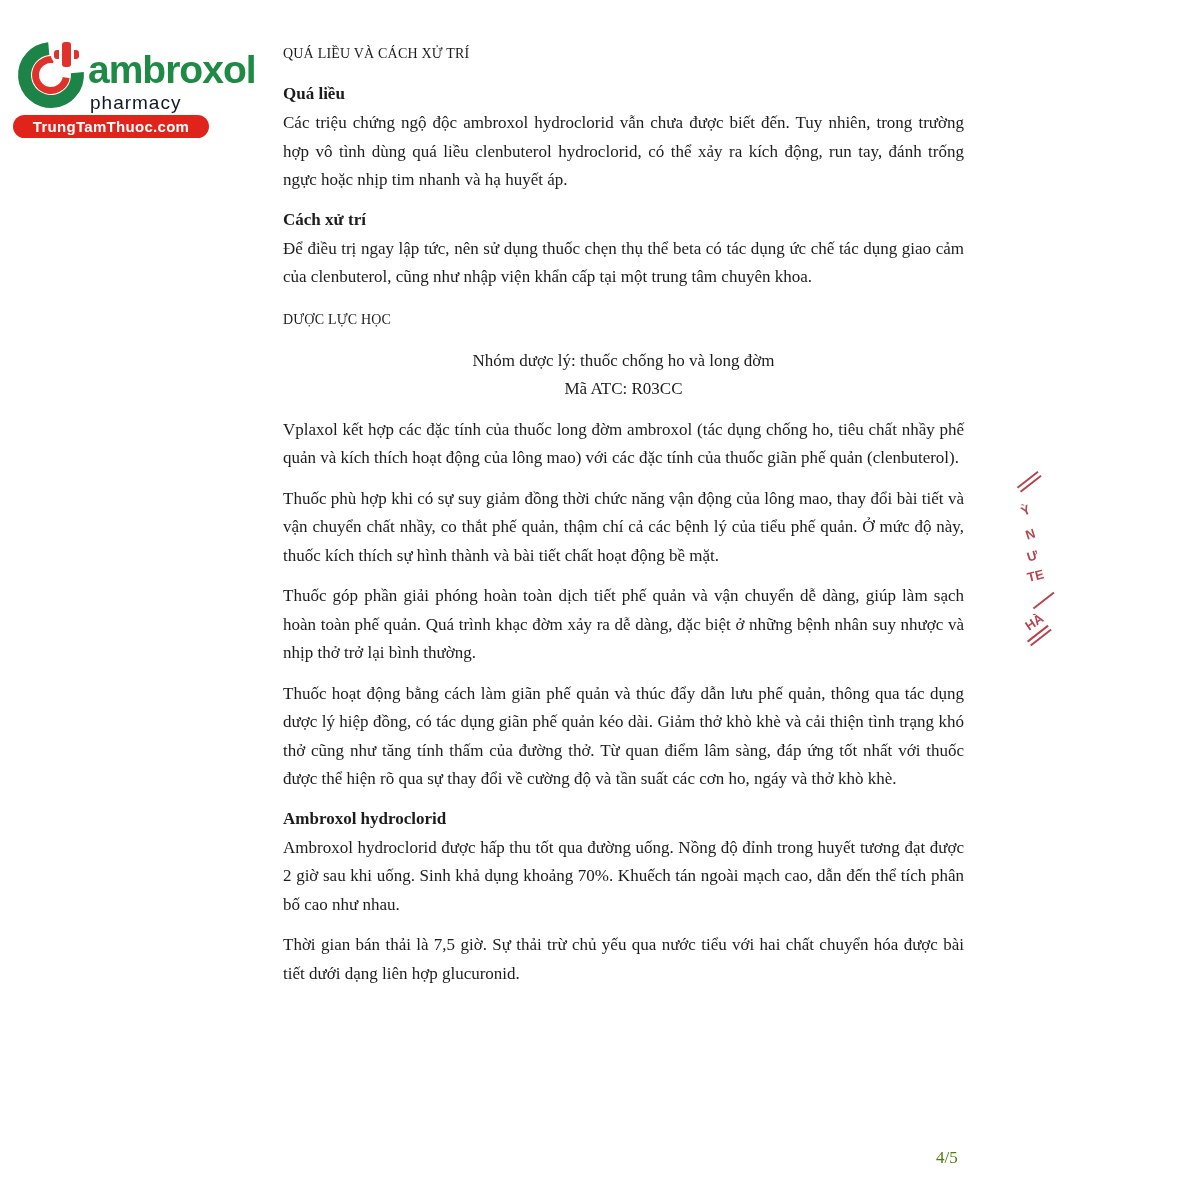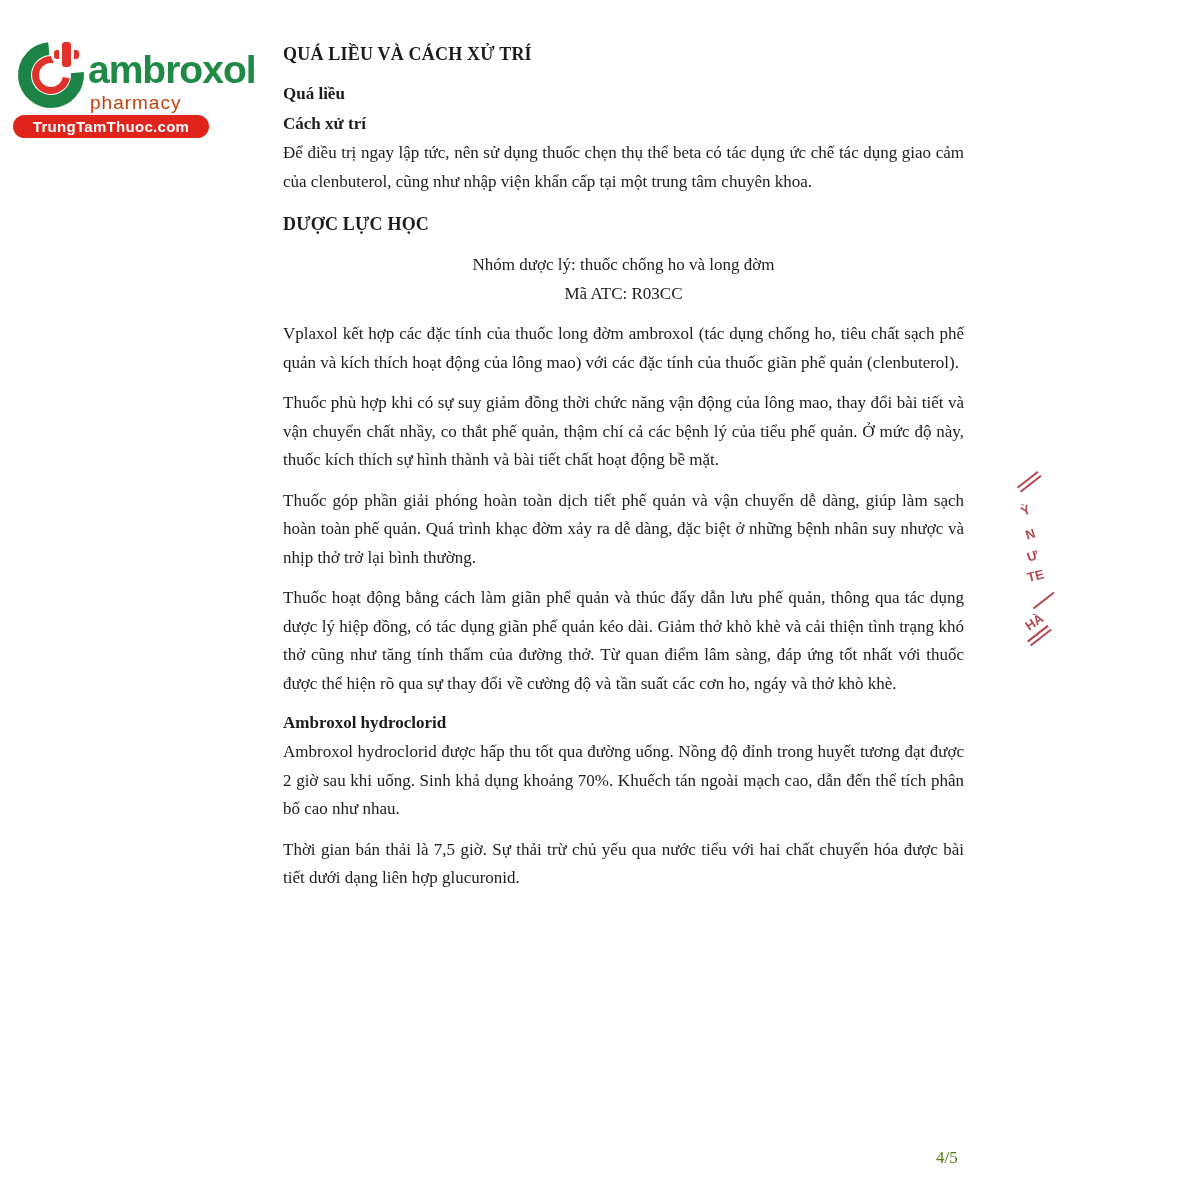--- a/index.html
+++ b/index.html
@@ -34,36 +34,36 @@
   }
   .logo-brand{
     position:absolute;left:76px;top:14px;
     font-family:"Liberation Sans","DejaVu Sans",sans-serif;
     font-weight:bold;font-size:39px;line-height:40px;color:#1f8a45;
     letter-spacing:-1px;
   }
   .logo-tagline{
     position:absolute;left:78px;top:56px;
     font-family:"Liberation Sans","DejaVu Sans",sans-serif;
-    font-size:19px;line-height:22px;color:#c2410c;letter-spacing:1px;
+    font-size:19px;line-height:22px;color:#0f172a;letter-spacing:1px;
   }
   .logo-pill{
     position:absolute;left:1px;top:79px;width:196px;height:23px;
     background:#e0241c;border-radius:12px;
     display:flex;align-items:center;justify-content:center;
   }
   .logo-pill span{
     font-family:"Liberation Sans","DejaVu Sans",sans-serif;
     font-weight:bold;font-size:15px;color:#ffffff;letter-spacing:.3px;
   }
 
   
   .content{position:absolute;left:283px;top:42px;width:681px;}
   .h1{
-    font-weight:bold;font-size:18px;line-height:24px;
+    font-weight:normal;font-size:14px;line-height:24px;
     margin:16px 0 15px;letter-spacing:.2px;
   }
   .h1.first{margin-top:0;}
   .h2{font-weight:bold;font-size:17px;line-height:26px;margin:4px 0 2px;}
   .para{
     font-size:17px;line-height:28.5px;text-align:justify;
     margin:0 0 12px;
   }
   .plain-line{font-size:17px;line-height:28.5px;margin:0;text-align:center;}
   .plain-line.gap-after{margin-bottom:12px;}
@@ -111,30 +111,31 @@
     <div class="logo-pill">
       <span>TrungTamThuoc.com</span>
     </div>
   </div>
 
   <div class="content">
 
     <div class="h1 first">QUÁ LIỀU VÀ CÁCH XỬ TRÍ</div>
 
     <div class="h2">Quá liều</div>
+    <p class="para">Các triệu chứng ngộ độc ambroxol hydroclorid vẫn chưa được biết đến. Tuy nhiên, trong trường hợp vô tình dùng quá liều clenbuterol hydroclorid, có thể xảy ra kích động, run tay, đánh trống ngực hoặc nhịp tim nhanh và hạ huyết áp.</p>
 
     <div class="h2">Cách xử trí</div>
     <p class="para">Để điều trị ngay lập tức, nên sử dụng thuốc chẹn thụ thể beta có tác dụng ức chế tác dụng giao cảm của clenbuterol, cũng như nhập viện khẩn cấp tại một trung tâm chuyên khoa.</p>
 
     <div class="h1">DƯỢC LỰC HỌC</div>
 
     <div class="plain-line">Nhóm dược lý: thuốc chống ho và long đờm</div>
     <div class="plain-line gap-after">Mã ATC: R03CC</div>
 
-    <p class="para">Vplaxol kết hợp các đặc tính của thuốc long đờm ambroxol (tác dụng chống ho, tiêu chất sạch phế quản và kích thích hoạt động của lông mao) với các đặc tính của thuốc giãn phế quản (clenbuterol).</p>
+    <p class="para">Vplaxol kết hợp các đặc tính của thuốc long đờm ambroxol (tác dụng chống ho, tiêu chất nhầy phế quản và kích thích hoạt động của lông mao) với các đặc tính của thuốc giãn phế quản (clenbuterol).</p>
     <p class="para">Thuốc phù hợp khi có sự suy giảm đồng thời chức năng vận động của lông mao, thay đổi bài tiết và vận chuyển chất nhầy, co thắt phế quản, thậm chí cả các bệnh lý của tiểu phế quản. Ở mức độ này, thuốc kích thích sự hình thành và bài tiết chất hoạt động bề mặt.</p>
     <p class="para">Thuốc góp phần giải phóng hoàn toàn dịch tiết phế quản và vận chuyển dễ dàng, giúp làm sạch hoàn toàn phế quản. Quá trình khạc đờm xảy ra dễ dàng, đặc biệt ở những bệnh nhân suy nhược và nhịp thở trở lại bình thường.</p>
     <p class="para">Thuốc hoạt động bằng cách làm giãn phế quản và thúc đẩy dẫn lưu phế quản, thông qua tác dụng dược lý hiệp đồng, có tác dụng giãn phế quản kéo dài. Giảm thở khò khè và cải thiện tình trạng khó thở cũng như tăng tính thấm của đường thở. Từ quan điểm lâm sàng, đáp ứng tốt nhất với thuốc được thể hiện rõ qua sự thay đổi về cường độ và tần suất các cơn ho, ngáy và thở khò khè.</p>
 
 
     <div class="h2">Ambroxol hydroclorid</div>
     <p class="para">Ambroxol hydroclorid được hấp thu tốt qua đường uống. Nồng độ đỉnh trong huyết tương đạt được 2 giờ sau khi uống. Sinh khả dụng khoảng 70%. Khuếch tán ngoài mạch cao, dẫn đến thể tích phân bố cao như nhau.</p>
     <p class="para">Thời gian bán thải là 7,5 giờ. Sự thải trừ chủ yếu qua nước tiểu với hai chất chuyển hóa được bài tiết dưới dạng liên hợp glucuronid.</p>
 
   </div>

